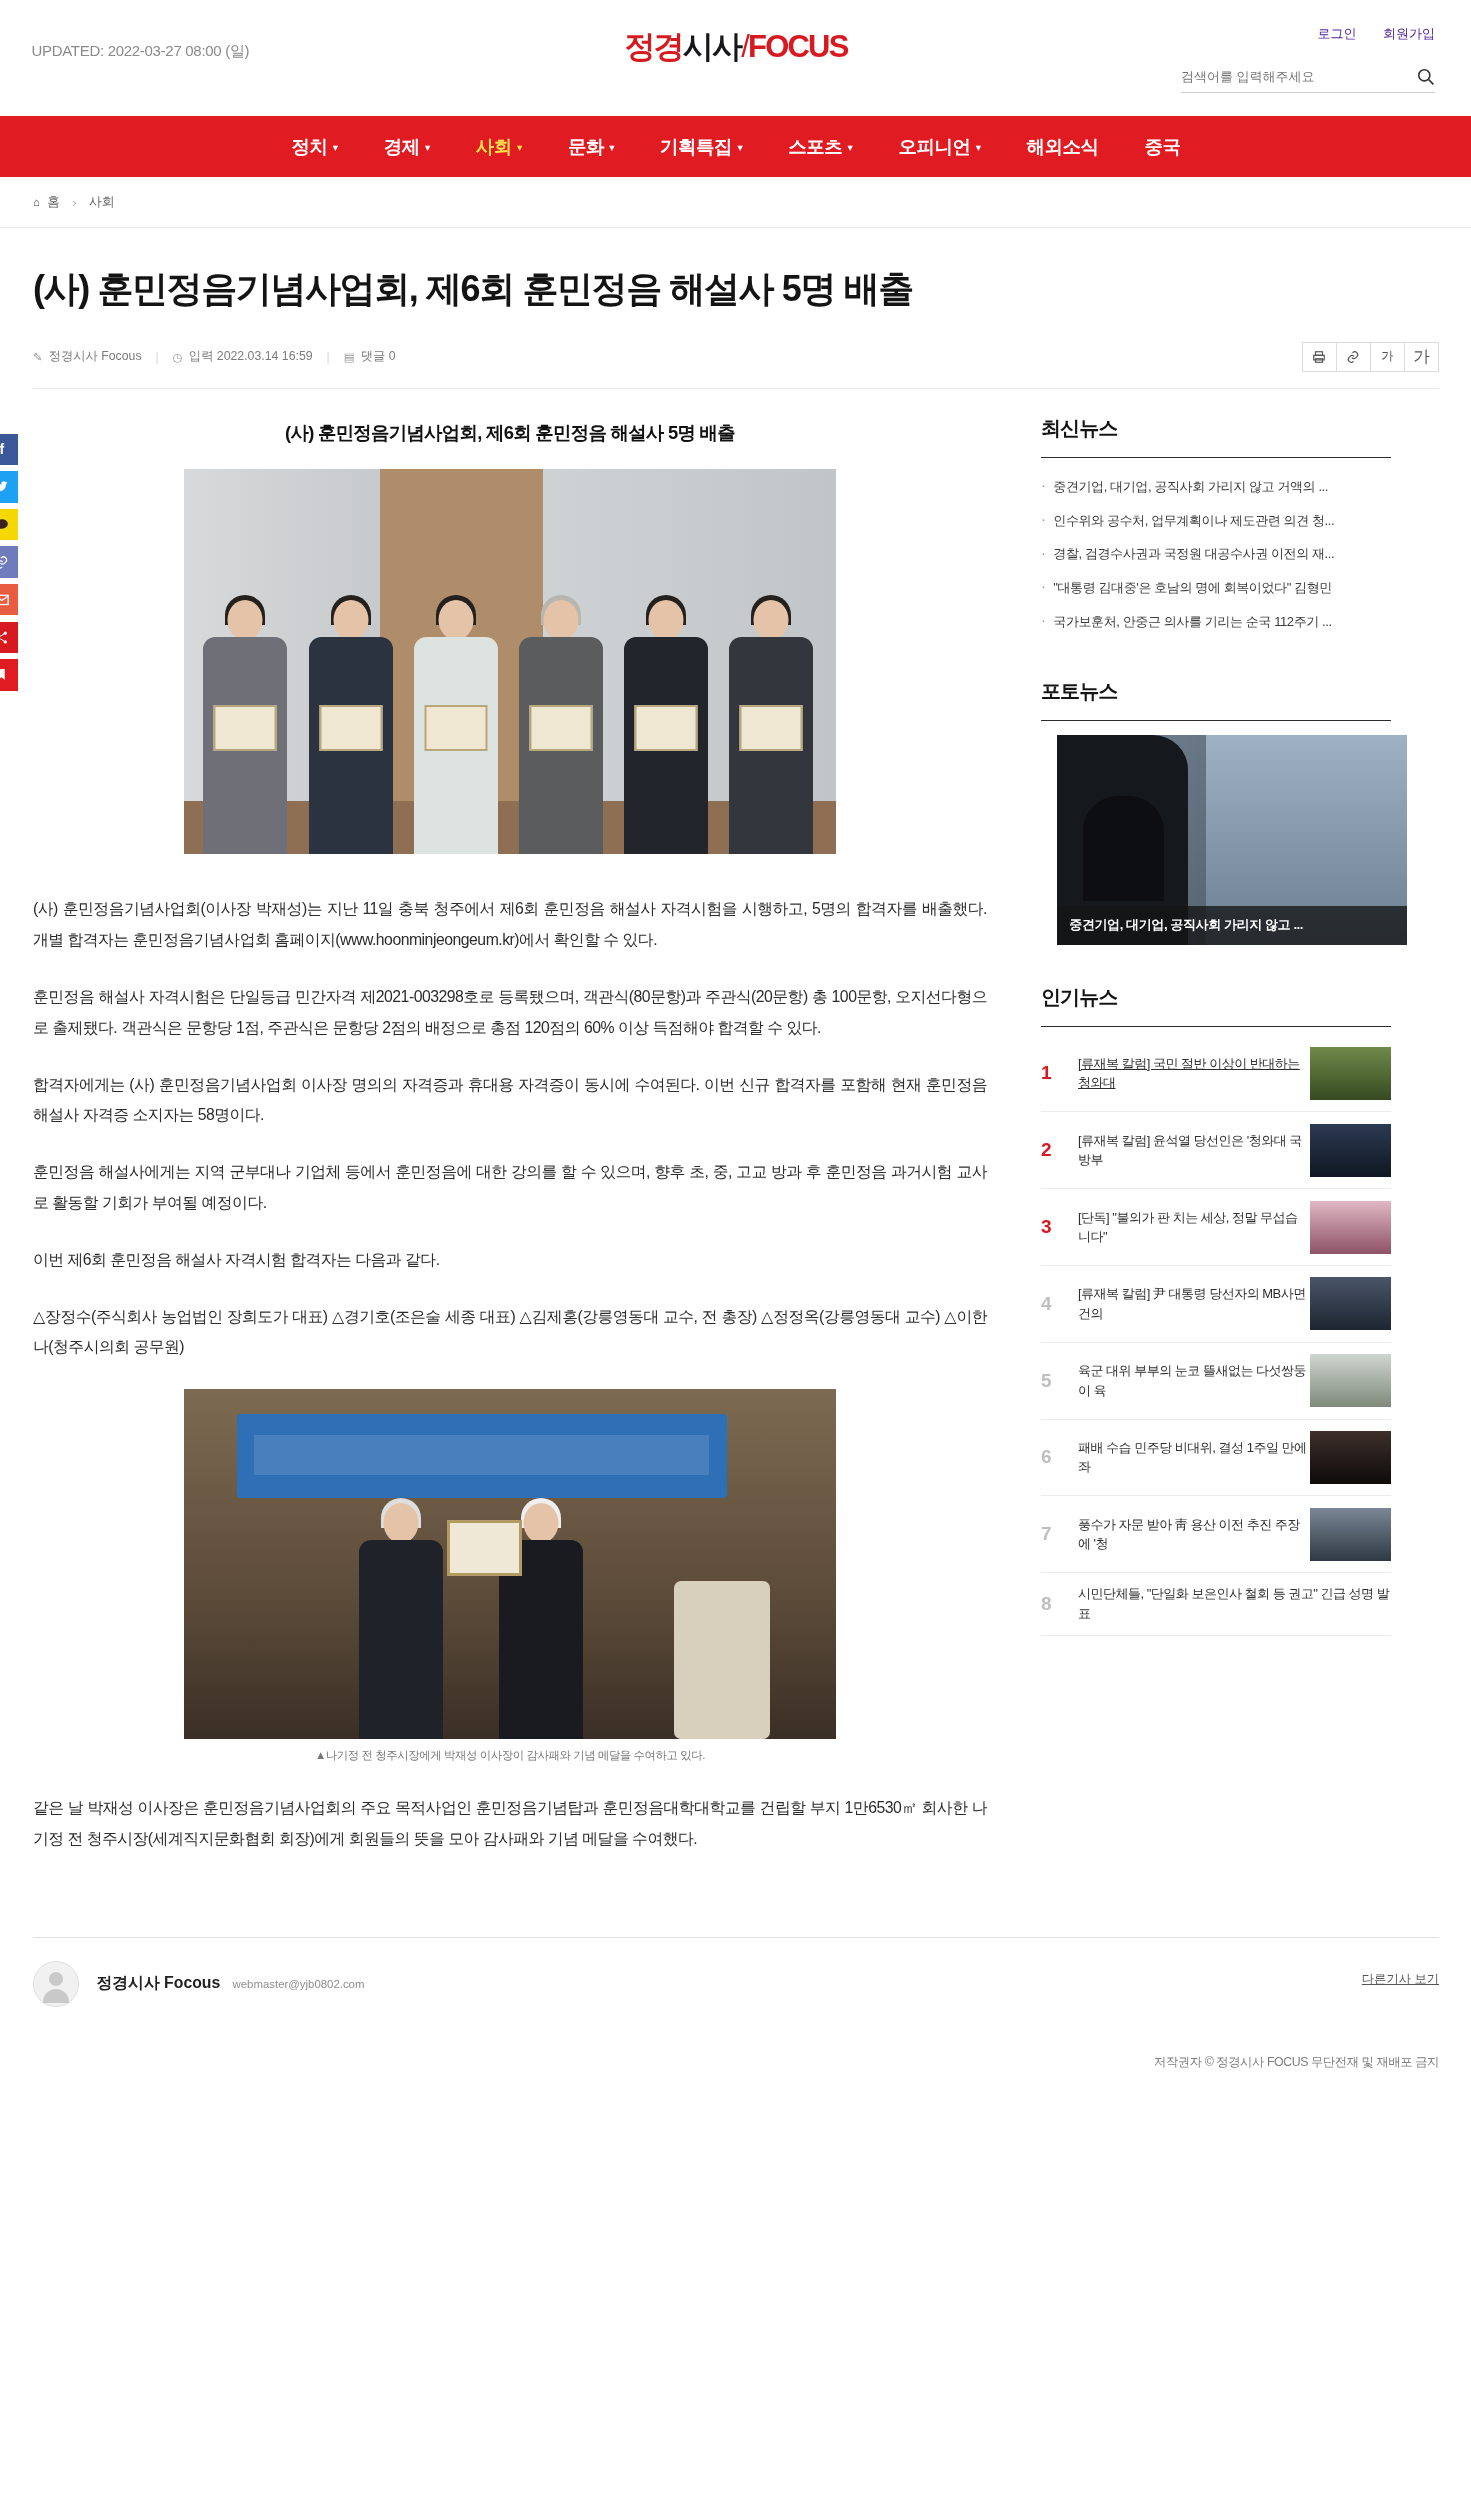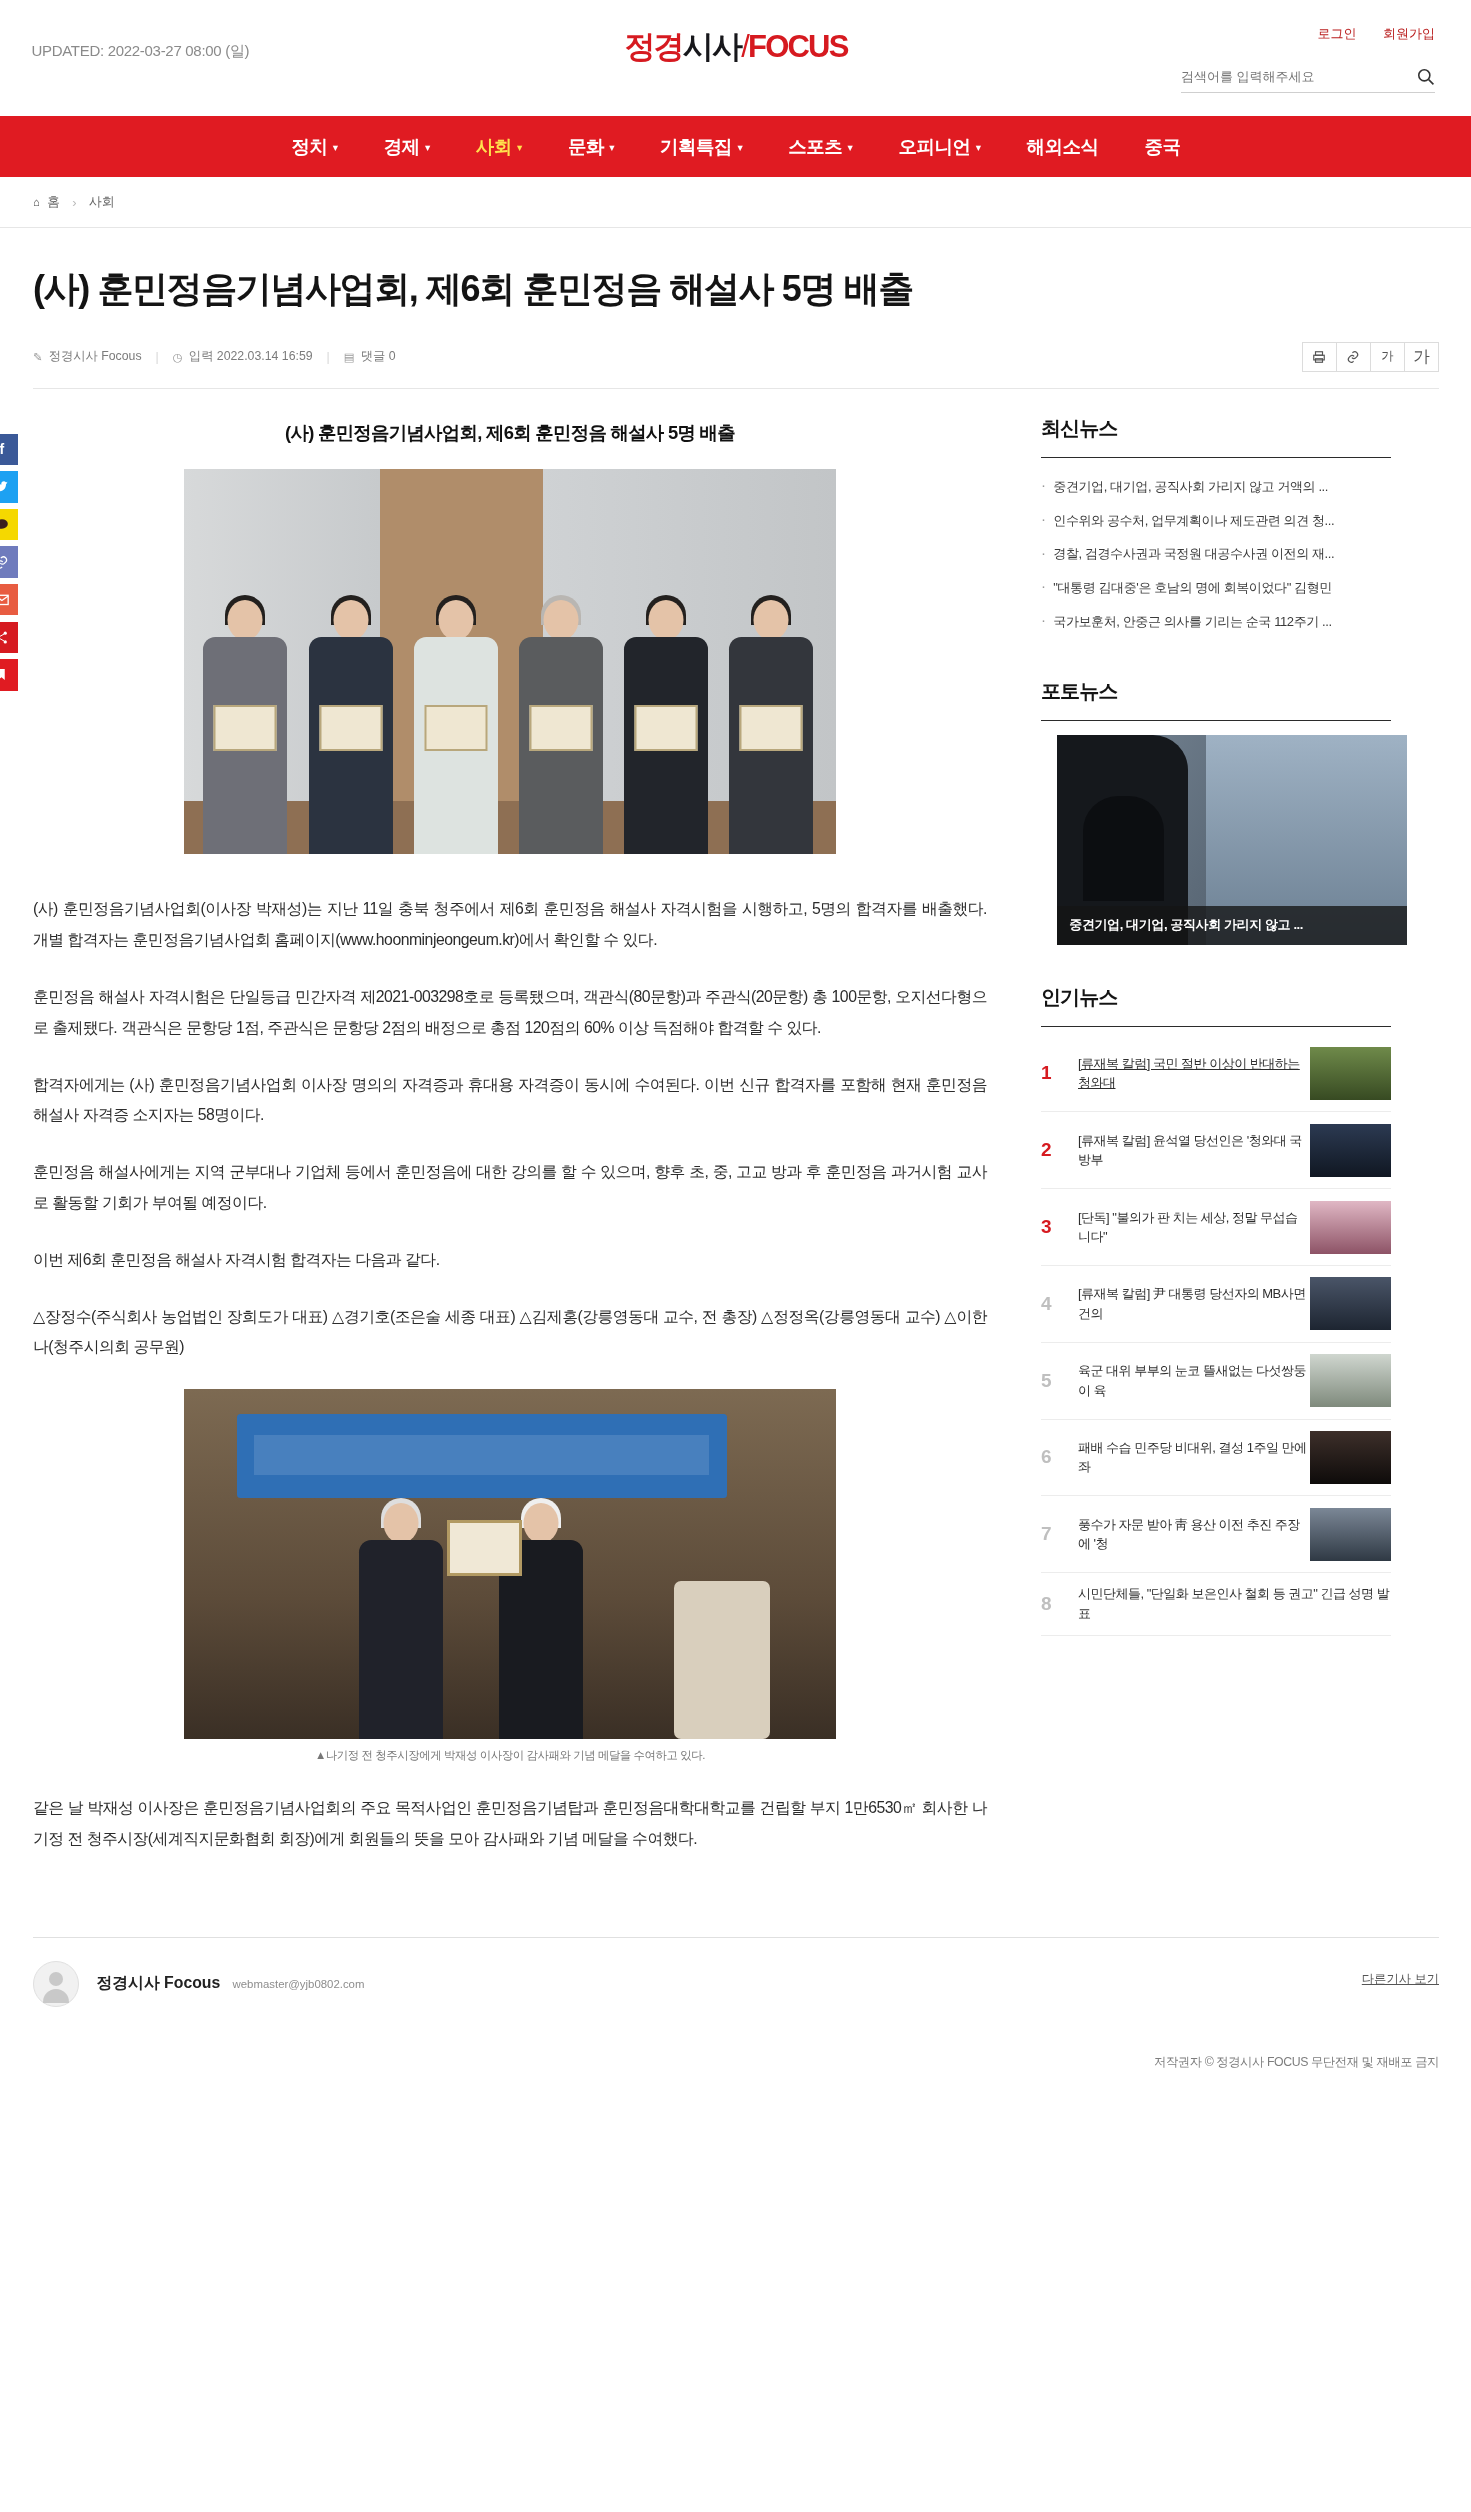--- a/index.html
+++ b/index.html
@@ -36,21 +36,21 @@
   }
   .logo .red { color: #d61a20; }
   .logo .blk { color: #17171b; }
   .logo .slash { color: #d61a20; font-weight: 400; }
   .auth {
     position: absolute;
     right: 37px; top: 24.5px;
     font-size: 13px;
     color: #666;
   }
-  .auth a { color: #b91c1c; text-decoration: none; margin-left: 23px; }
+  .auth a { color: #4c1d95; text-decoration: none; margin-left: 23px; }
   .searchbox {
     position: absolute;
     right: 37px; top: 60px;
     width: 254px;
     height: 33px;
     border-bottom: 0.9px solid #cfcfcf;
     display: flex;
     align-items: center;
   }
   .searchbox input {

